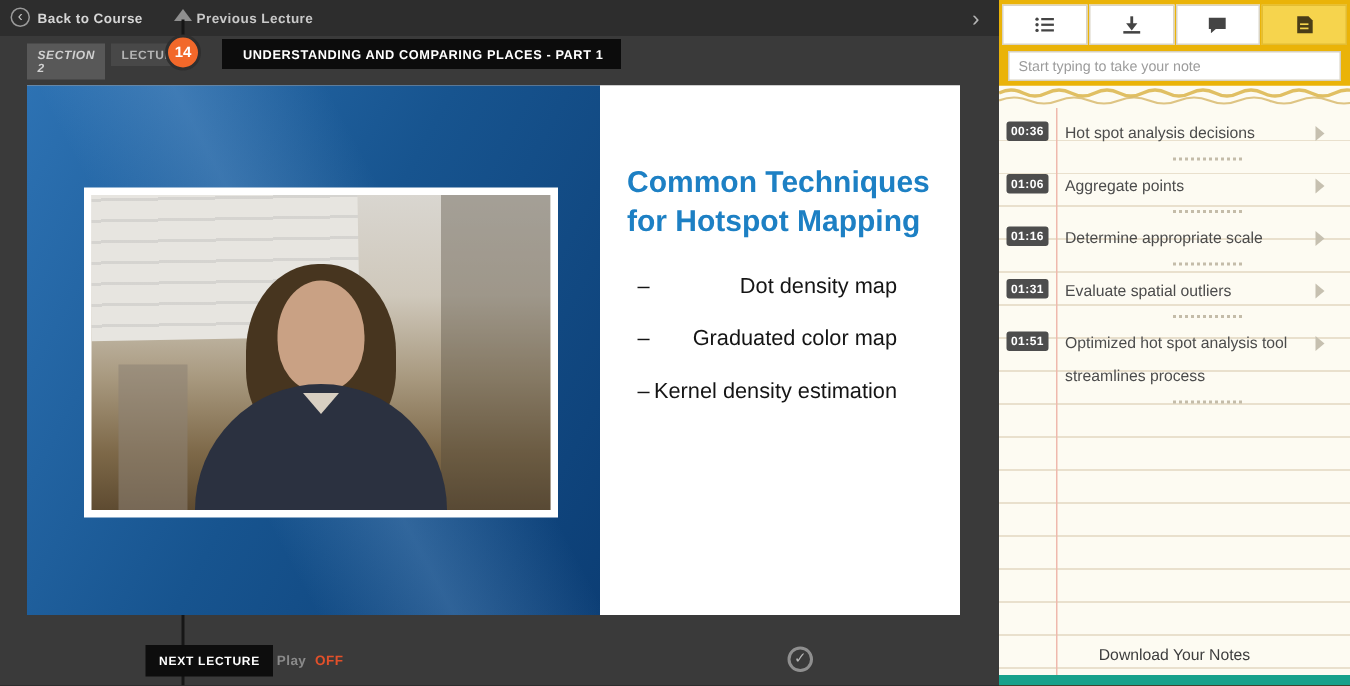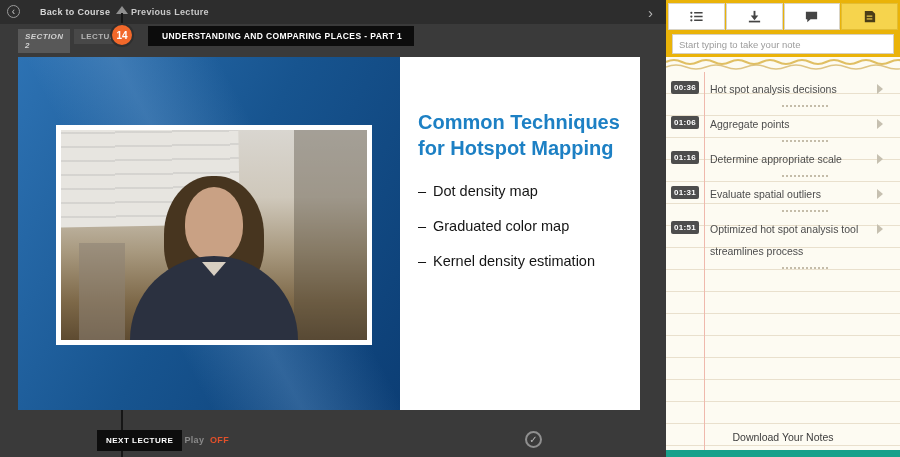--- a/index.html
+++ b/index.html
@@ -9,21 +9,21 @@
     position:relative; width:900px; height:457px; overflow:hidden;
     background:#3a3a3a;
   }
 
   
   .left-section { position:absolute; left:0; top:0; width:666px; height:457px; background:#3a3a3a; }
   .topbar { position:absolute; left:0; top:0; width:666px; height:24px; background:#2d2d2d; }
   .back-course { position:absolute; left:7px; top:5px; display:flex; align-items:center; gap:5px; cursor:pointer; }
   .back-circle { width:13px; height:13px; border-radius:50%; border:1px solid #9a9a9a; color:#c7c7c7;
     font-size:10px; line-height:11px; text-align:center; }
-  .back-label { color:#d6d6d6; font-size:9px; font-weight:bold; letter-spacing:.3px;margin-left:15px; }
+  .back-label { color:#d6d6d6; font-size:9px; font-weight:bold; letter-spacing:.3px; }
   .prev-lecture { position:absolute; left:131px; top:7px; color:#c9c9c9; font-size:9px; font-weight:bold; letter-spacing:.3px; cursor:pointer; }
   .prev-arrow { position:absolute; left:116px; top:6px; width:0; height:0;
     border-left:6px solid transparent; border-right:6px solid transparent; border-bottom:8px solid #8f8f8f; }
   .next-chevron { position:absolute; left:648px; top:4px; color:#b5b5b5; font-size:15px; cursor:pointer; }
 
   .timeline-top { position:absolute; left:121px; top:13px; width:2px; height:13px; background:#161616; }
   .timeline-bottom { position:absolute; left:121px; top:410px; width:2px; height:47px; background:#161616; }
 
   .badge-row { position:absolute; left:0; top:26px; height:20px; }
   .badge { position:absolute; top:3px; font-size:8px; font-weight:bold; letter-spacing:.4px; padding:3px 7px; }
@@ -60,21 +60,21 @@
   .person-face { position:absolute; left:50%; top:27%; transform:translateX(-50%); width:58px; height:74px;
     background:#c9a184; border-radius:50% 50% 46% 46%; }
   .person-body { position:absolute; left:50%; bottom:-2px; transform:translateX(-50%); width:168px; height:86px;
     background:#2b3140; border-radius:90px 90px 0 0; }
   .person-collar { position:absolute; left:50%; bottom:64px; transform:translateX(-50%); width:0; height:0;
     border-left:12px solid transparent; border-right:12px solid transparent; border-top:14px solid #d8cfc2; }
 
   .slide { position:absolute; left:382px; top:0; width:240px; height:353px; background:#fff; padding:52px 14px 0 18px; }
   .slide-title { color:var(--slide-title-blue,#1d80c4); font-size:20px; font-weight:bold; line-height:26px; width:206px; }
   .slide-bullets { margin-top:20px; }
-  .slide-bullet { display:flex; margin-bottom:15px; font-size:14.5px; color:#151515; line-height:20px; }
+  .slide-bullet { display:flex; margin-bottom:15px; font-size:14.5px; color:#151515; line-height:20px;text-align:right; }
   .slide-bullet::before { content:"\2013"; width:15px; flex:0 0 15px; }
   .slide-bullet .bullet-text { width:165px; }
 
   .bottombar { position:absolute; left:0; top:426px; width:666px; height:31px; }
   .next-lecture-btn { position:absolute; left:97px; top:4px; background:#0d0d0d; color:#fff;
     font-size:8px; font-weight:bold; letter-spacing:.5px; padding:6px 9px; cursor:pointer; z-index:2; border:none; }
   .autoplay { position:absolute; left:160px; top:9px; font-size:9px; font-weight:bold; color:#8a8a8a; letter-spacing:.3px; }
   .autoplay-state { color:var(--autoplay-off-red,#e2502a); margin-left:3px; }
   .check-circle { position:absolute; left:525px; top:5px; width:17px; height:17px; border-radius:50%;
     border:2px solid #8f8f8f; color:#b8b8b8; font-size:10px; line-height:14px; text-align:center; cursor:pointer; }

